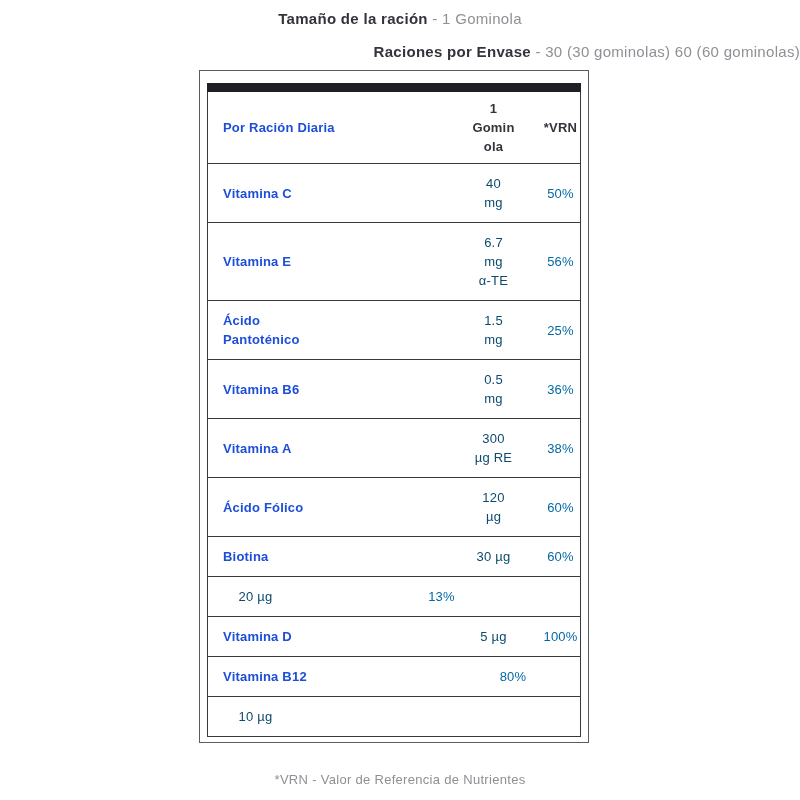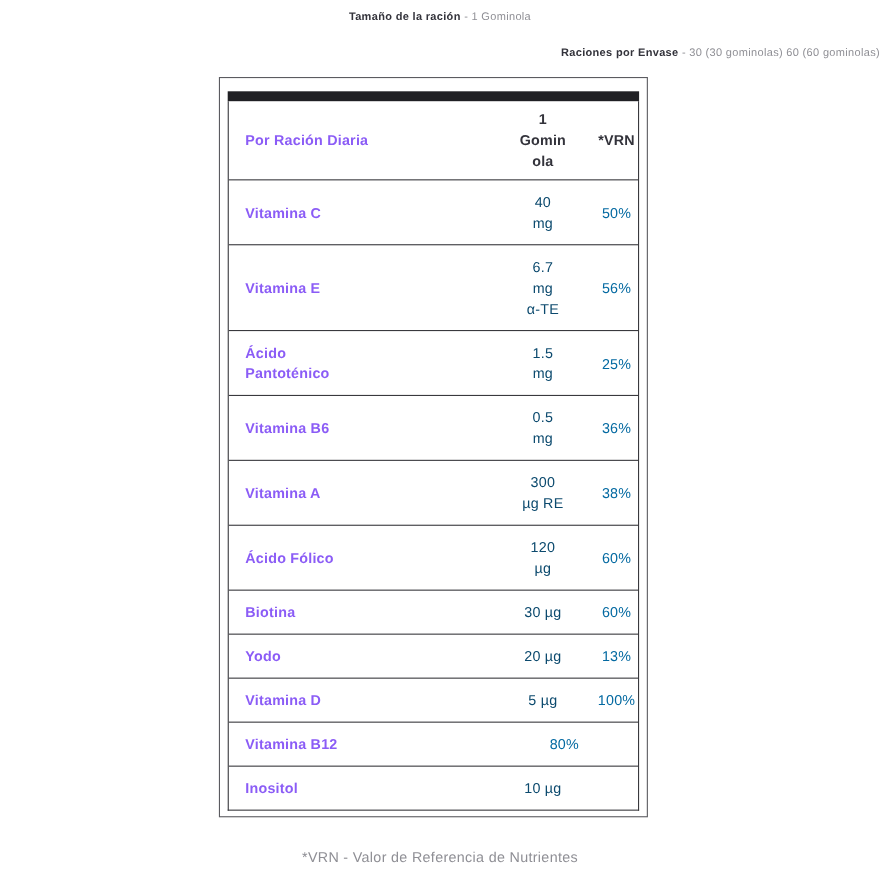--- a/index.html
+++ b/index.html
@@ -2,41 +2,41 @@
 <html><head>
 <meta charset="utf-8">
 <style>
   * { margin:0; padding:0; box-sizing:border-box; }
   html,body { width:800px; height:800px; background:#ffffff;
     font-family:"Liberation Sans","DejaVu Sans",sans-serif; }
   .page { position:relative; width:800px; height:800px; background:#fff; overflow:hidden; }
 
   
   .top-line { position:absolute; left:0; width:800px; text-align:center;
-    font-size:10px; letter-spacing:.3px; color:#8f8f95; }
+    font-size:15px; letter-spacing:.3px; color:#8f8f95; }
   .top-line .lbl { font-weight:700; color:#33333b; }
   .top-line1 { top:10px; }
   .top-line2 { top:43px;text-align:right; }
 
   
   .facts-outer { position:absolute; left:199px; top:70px; width:390px;
     border:1px solid #5b5b60; background:#fff; padding:12px 7px 5px 7px; }
 
   
   .header-bar { height:9px; background:#202024; width:100%; }
 
   
   .facts-table { border-left:1px solid #39393e; border-right:1px solid #39393e;
     border-bottom:1px solid #39393e; }
   .trow { display:flex; align-items:center; border-top:1px solid #39393e;
     font-size:13px; letter-spacing:.2px; }
   .trow:first-child { border-top:none; }
   .cell { white-space:pre-line; line-height:19px; }
   .cell-name  { width:238px; padding:10px 4px 10px 15px; text-align:left;
-    font-weight:700; color:#8b5cf6; }
+    font-weight:700; color:#1d4ed8; }
   .cell-amt   { width:95px; text-align:center; color:#0c4a6e; padding:10px 0; }
   .cell-vrn   { flex:1; text-align:center; color:#0369a1; padding:10px 0; }
   .head-row { border-top:none; }
   .head-row .cell-name { padding-top:7px; padding-bottom:7px; }
   .head-row .cell-amt, .head-row .cell-vrn { font-weight:700; color:#33333b;
     padding-top:7px; padding-bottom:7px; }
 
   
   .footnote { position:absolute; left:0; top:772px; width:800px; text-align:center;
     font-size:13px; letter-spacing:.3px; color:#8f8f95; }
@@ -112,38 +112,36 @@
         <div class="cell cell-vrn">60%</div>
       </div>
 
       <div class="trow">
         <div class="cell cell-name">Biotina</div>
         <div class="cell cell-amt">30 µg</div>
         <div class="cell cell-vrn">60%</div>
       </div>
 
       <div class="trow">
-        <div class="cell cell-name">Yodo</div>
         <div class="cell cell-amt">20 µg</div>
         <div class="cell cell-vrn">13%</div>
       </div>
 
       <div class="trow">
         <div class="cell cell-name">Vitamina D</div>
         <div class="cell cell-amt">5 µg</div>
         <div class="cell cell-vrn">100%</div>
       </div>
 
       <div class="trow">
         <div class="cell cell-name">Vitamina B12</div>
         <div class="cell cell-vrn">80%</div>
       </div>
 
       <div class="trow">
-        <div class="cell cell-name">Inositol</div>
         <div class="cell cell-amt">10 µg</div>
         <div class="cell cell-vrn"></div>
       </div>
 
     </div>
   </div>
 
   <div class="footnote">*VRN - Valor de Referencia de Nutrientes</div>
 
 </div>

